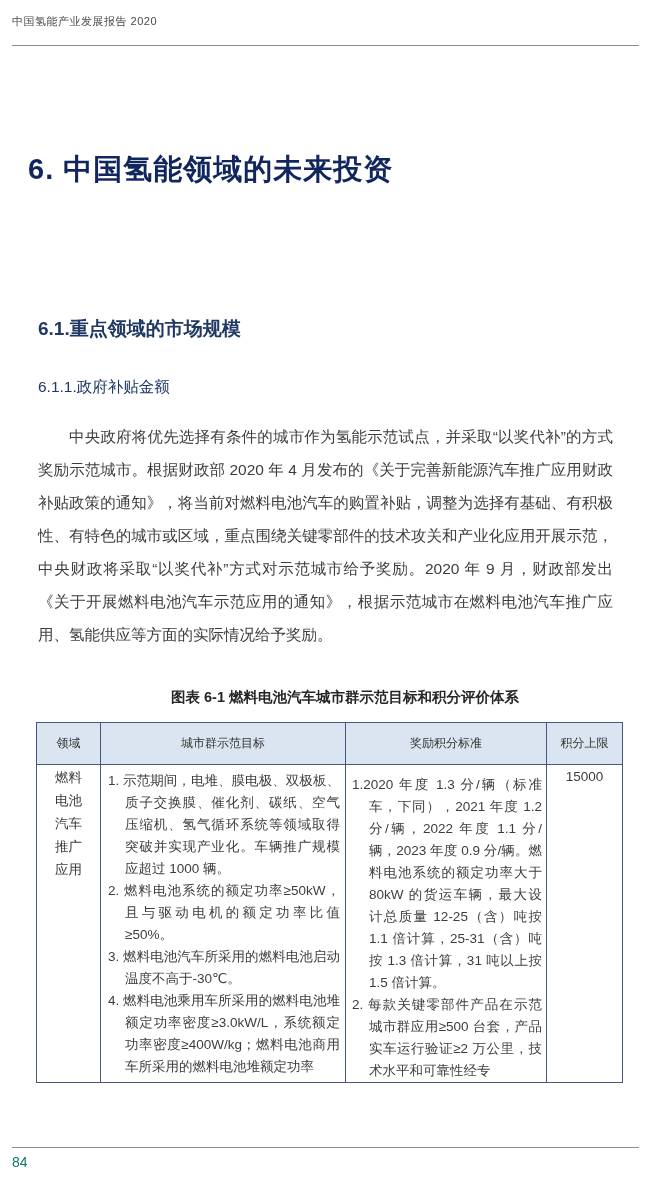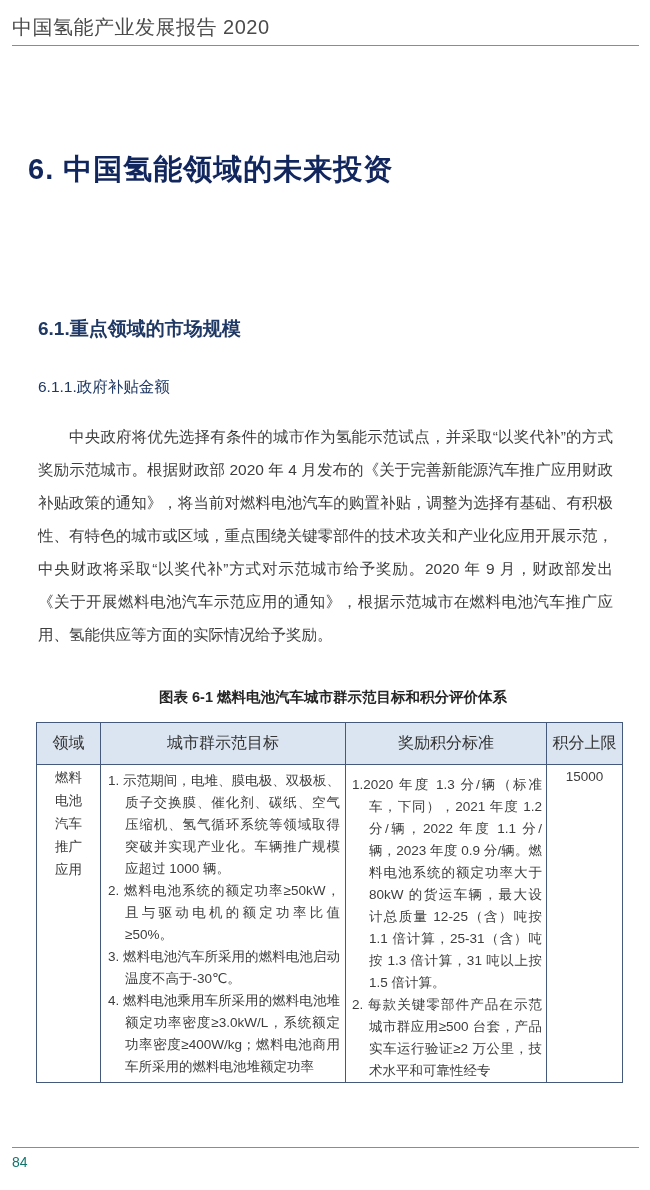--- a/index.html
+++ b/index.html
@@ -6,21 +6,21 @@
   .page{
     position:relative;
     width:650px;height:1190px;
     background:#ffffff;
     font-family:"Liberation Sans","DejaVu Sans",sans-serif;
     overflow:hidden;
   }
   
   .doc-header{
     position:absolute;left:12px;top:14px;
-    font-size:20px;color:#4a4a4a;letter-spacing:.5px;
+    font-size:11px;color:#4a4a4a;letter-spacing:.5px;
   }
   .header-rule{
     position:absolute;left:12px;right:11px;top:45px;
     border-top:1.5px solid #8c8c8c;height:0;
   }
   
   .h1{
     position:absolute;left:28px;top:150px;width:574px;
     font-size:29px;font-weight:700;color:#12265E;letter-spacing:1px;
   }
@@ -33,36 +33,36 @@
     font-size:15.5px;font-weight:400;color:#1F3864;
   }
   
   .body-par{
     position:absolute;left:38px;top:420px;width:575px;
     font-size:15.5px;line-height:33px;color:#3d3d3d;
     text-align:justify;text-indent:31px;
   }
   
   .tbl-caption{
-    position:absolute;left:40px;top:688px;width:586px;
+    position:absolute;left:52px;top:688px;width:586px;
     text-align:center;font-size:14.5px;font-weight:700;color:#262626;
   }
   
   table.subsidy{
     position:absolute;left:36px;top:722px;width:586px;
     border-collapse:collapse;table-layout:fixed;
   }
   table.subsidy col.c1{width:64px;}
   table.subsidy col.c2{width:245px;}
   table.subsidy col.c3{width:201px;}
   table.subsidy col.c4{width:76px;}
   table.subsidy th{
     height:39px;background:#DBE5F1;
     border:1px solid #44597C;
-    font-size:16px;font-weight:400;color:#333333;
+    font-size:12px;font-weight:400;color:#333333;
     text-align:center;vertical-align:middle;
   }
   table.subsidy td{
     border:1px solid #44597C;
     font-size:13.5px;line-height:22px;color:#3d3d3d;
     vertical-align:top;overflow:hidden;
   }
   td.cell-domain{
     vertical-align:middle;text-align:right;height:300px;
   }

